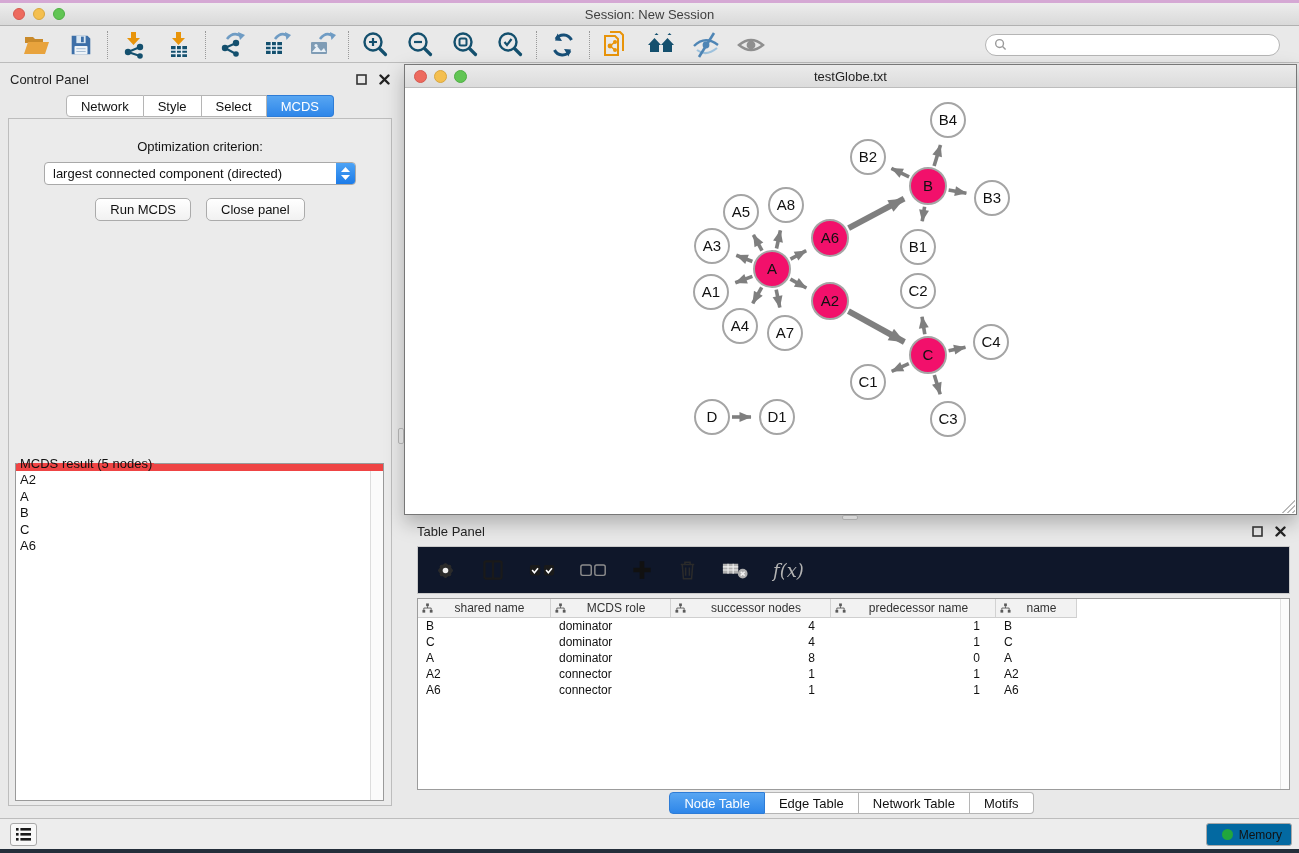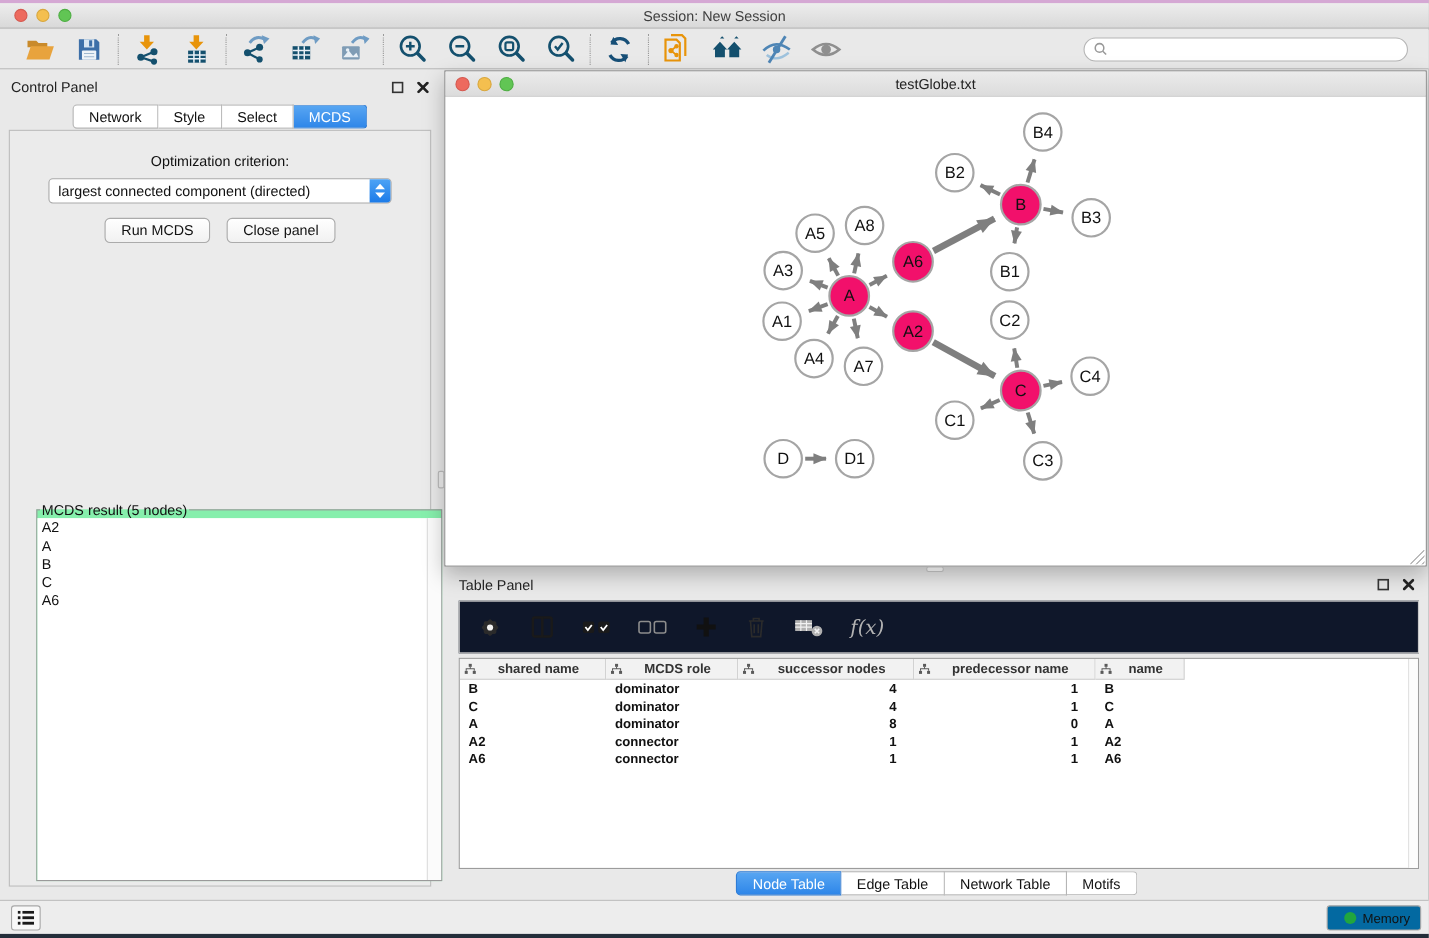--- a/index.html
+++ b/index.html
@@ -57,22 +57,22 @@
   .combo { position:relative; margin:8px auto 0; width:312px; height:23px; background:#fff;
     border:1px solid #a9a9a9; border-radius:4px; display:flex; align-items:center; cursor:pointer; }
   .combo .val { flex:1; font-size:13px; padding-left:8px; color:#111; white-space:nowrap; }
   .combo .step { width:19px; height:21px; border-radius:0 3px 3px 0;
     background:linear-gradient(#4da3f5,#1c7be8); display:flex; flex-direction:column;
     align-items:center; justify-content:center; gap:1px; }
   .cp-buttons { display:flex; justify-content:center; gap:15px; margin-top:13px; }
   .btn { background:linear-gradient(#ffffff,#f1f1f1); border:1px solid #ababab; border-radius:5px;
     font-size:13px; padding:3px 14px; height:23px; color:#111; cursor:pointer;
     font-family:"Liberation Sans",sans-serif; }
-  fieldset.result { position:absolute; left:24px; top:337px; width:369px; height:345px;
-    border:1px solid #9a9a9a; background:#86efac; }
+  fieldset.result { position:absolute; left:6px; top:337px; width:369px; height:345px;
+    border:1px solid #9a9a9a; background:#ef4444; }
   fieldset.result legend { font-size:13px; color:#111; margin-left:2px; padding:0 2px; }
   .result-inner { position:relative; width:100%; height:100%; background:#fff; }
   .result-list { padding:1px 4px; }
   .result-list div { font-size:13px; color:#111; line-height:16.5px; }
   .result-scroll { position:absolute; right:0; top:0; width:13px; height:100%;
     background:#fbfbfb; border-left:1px solid #ddd; }
 
   
   .net-window { position:absolute; left:404px; top:64px; width:893px; height:451px;
     border:1px solid #777; background:#fff; box-shadow:0 8px 18px rgba(0,0,0,.25); }
@@ -95,21 +95,21 @@
 
   
   .table-panel { position:absolute; left:404px; top:520px; width:895px; height:297px; }
   .table-panel .panel-head { padding:0 13px; }
   .tp-toolbar { position:absolute; left:13px; top:26px; width:873px; height:48px;
     background:#0f172a; border:1px solid #c9c9c9;
     display:flex; align-items:center; gap:24px; padding-left:16px; }
   .tp-btn { display:flex; align-items:center; justify-content:center; cursor:pointer; }
   .fx { font-family:"DejaVu Serif", serif; font-style:italic; font-size:18px; color:#b3b3b3; }
   .tp-table { position:absolute; left:13px; top:78px; width:873px; height:192px;
-    background:#fff; border:1px solid #9c9c9c; overflow:hidden;font-weight:bold; }
+    background:#fff; border:1px solid #9c9c9c; overflow:hidden; }
   .thead { display:flex; height:19px; }
   .th { background:#f2f2f2; border-right:1px solid #d2d2d2; border-bottom:1px solid #cfcfcf;
     display:flex; align-items:center; font-size:12px; color:#333; padding:0 4px; }
   .th .thlabel { flex:1; text-align:center; }
   .th-fill { flex:1; border-bottom:1px solid #fff; }
   .tr { display:flex; height:16px; }
   .td { font-size:12px; color:#111; padding:0 8px; display:flex; align-items:center; }
   .td.right { justify-content:flex-end; padding-right:16px; }
   .table-scroll { position:absolute; right:0; top:0; width:9px; height:100%;
     background:#fcfcfc; border-left:1px solid #e2e2e2; }

